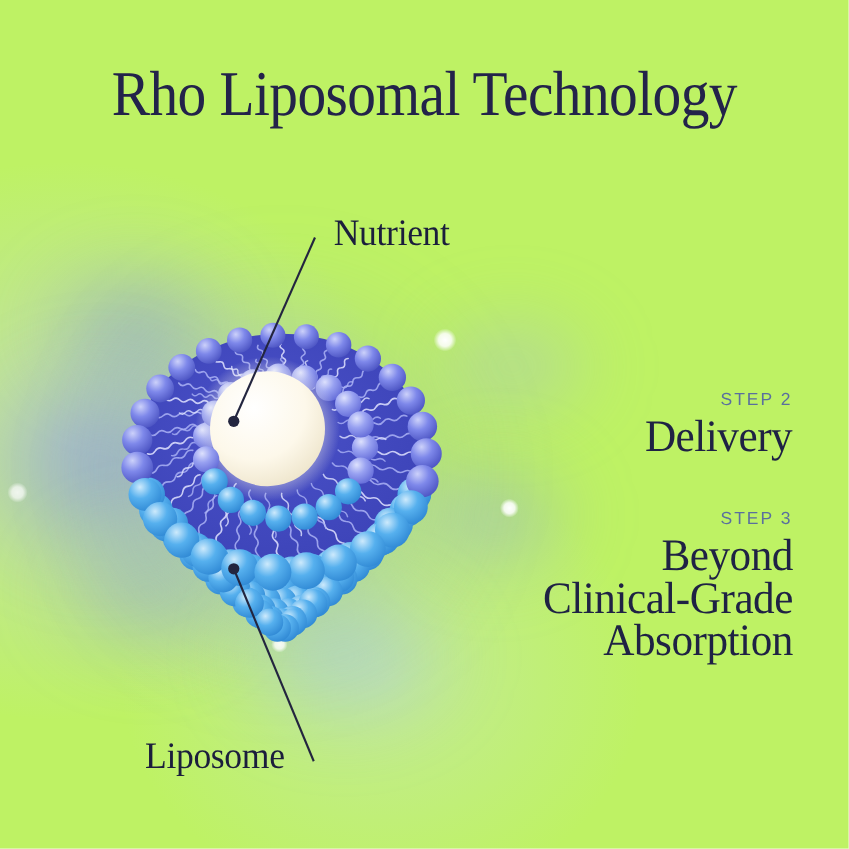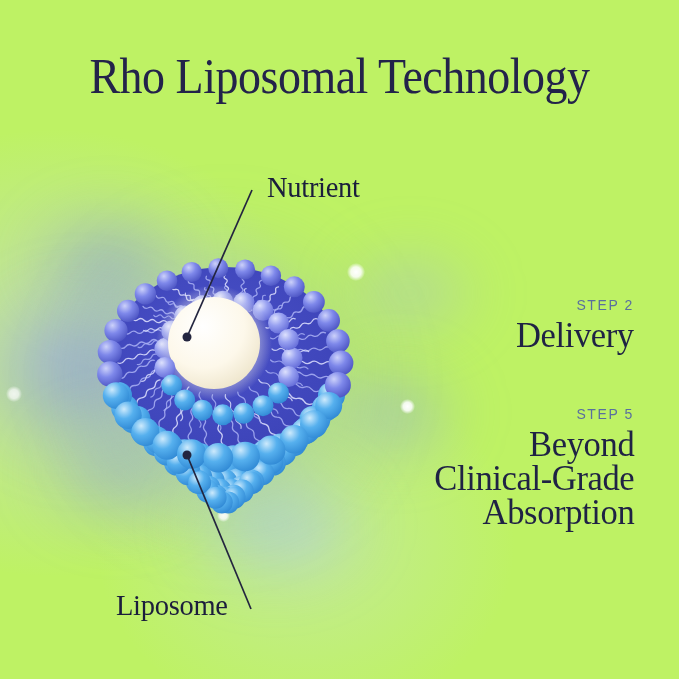--- a/index.html
+++ b/index.html
@@ -45,21 +45,21 @@
   .step{position:absolute;text-align:right;right:45px;}
   .step-num{
     font-family:"Liberation Sans","DejaVu Sans",sans-serif;
     font-size:14px;letter-spacing:1.6px;line-height:1;margin-bottom:6px;
   }
   .step-title{
     font-size:36px;line-height:0.95;letter-spacing:-0.4px;white-space:pre-line;
     transform:scaleX(0.96);transform-origin:right center;
   }
   .s1{top:184px;}
-  .s2{top:298px;margin-left:40px;}
+  .s2{top:312px;margin-left:40px;}
   .s3{top:407px;}
 </style>
 </head>
 <body>
 
 <div class="canvas">
   <div class="ambient"></div>
   <div class="blob b1"></div>
   <div class="blob b2"></div>
   <div class="blob b3"></div>
@@ -307,18 +307,18 @@
   <h1 class="title" style="color: rgb(35, 35, 74);">Rho Liposomal Technology</h1>
 
   <div class="callout nutrient" style="color: rgb(27, 30, 60);">Nutrient</div>
   <div class="callout liposome" style="color: rgb(27, 30, 60);">Liposome</div>
 
   <div class="step s2">
     <div class="step-num" style="color: rgb(90, 111, 158);">STEP 2</div>
     <div class="step-title" style="color: rgb(31, 34, 68);">Delivery</div>
   </div>
   <div class="step s3">
-    <div class="step-num" style="color: rgb(90, 111, 158);">STEP 5</div>
+    <div class="step-num" style="color: rgb(90, 111, 158);">STEP 3</div>
     <div class="step-title" style="color: rgb(31, 34, 68);">Beyond
 Clinical-Grade
 Absorption</div>
   </div>
 </div>
 
 </body></html>

